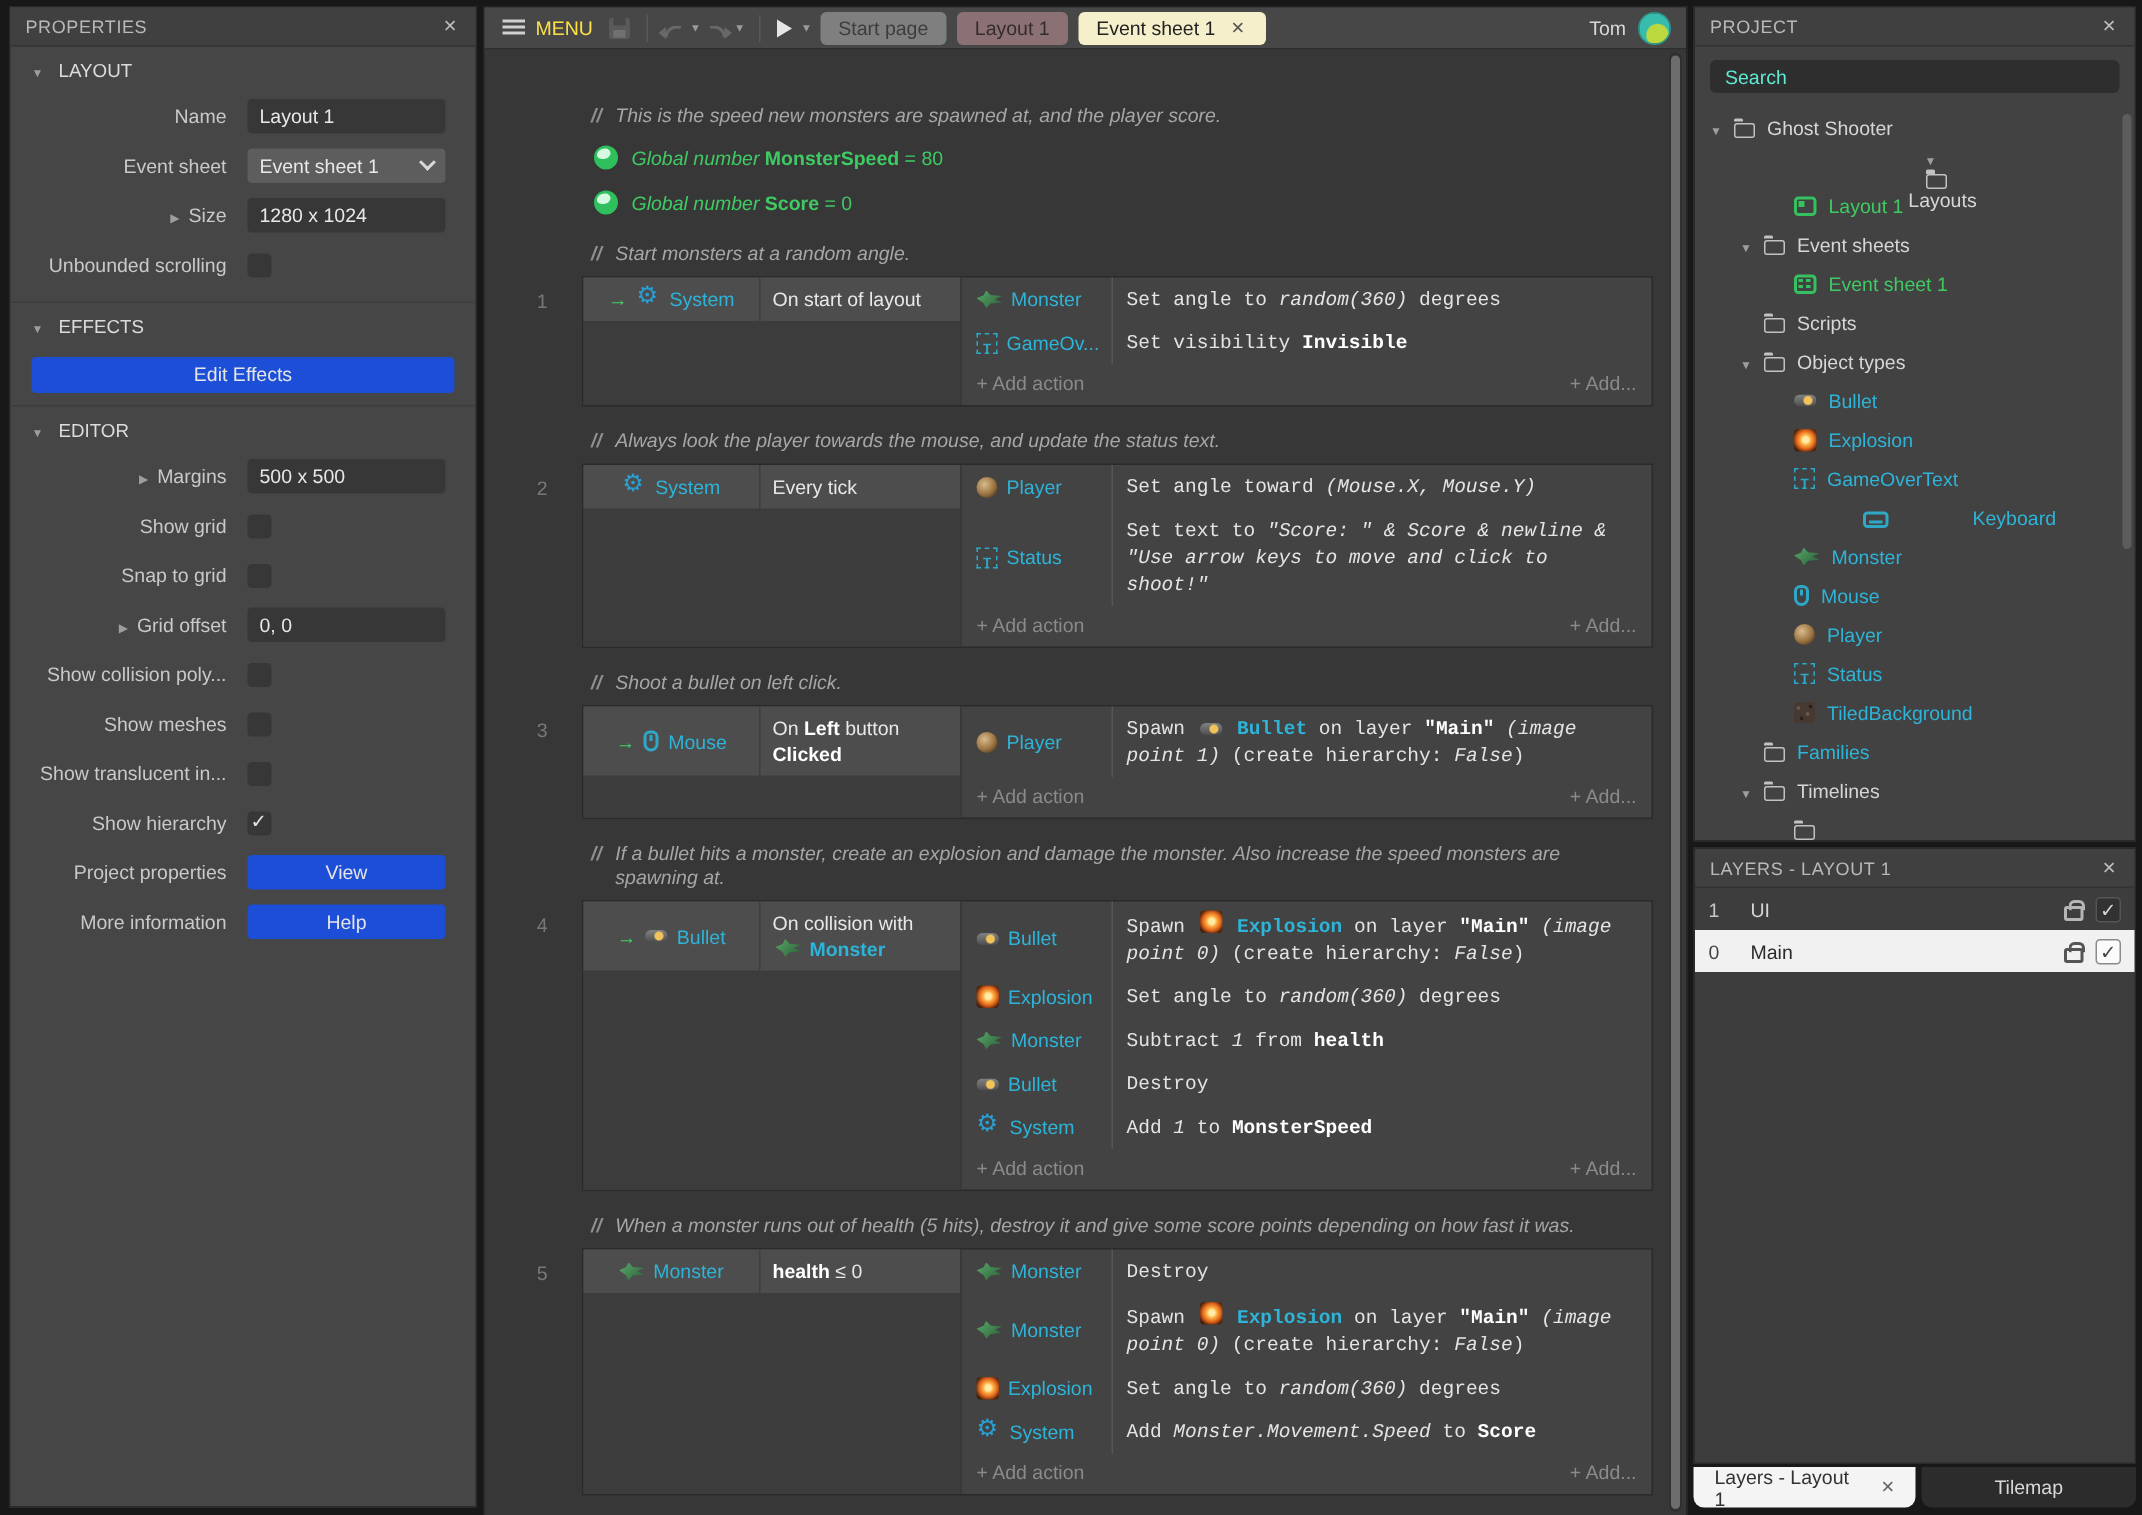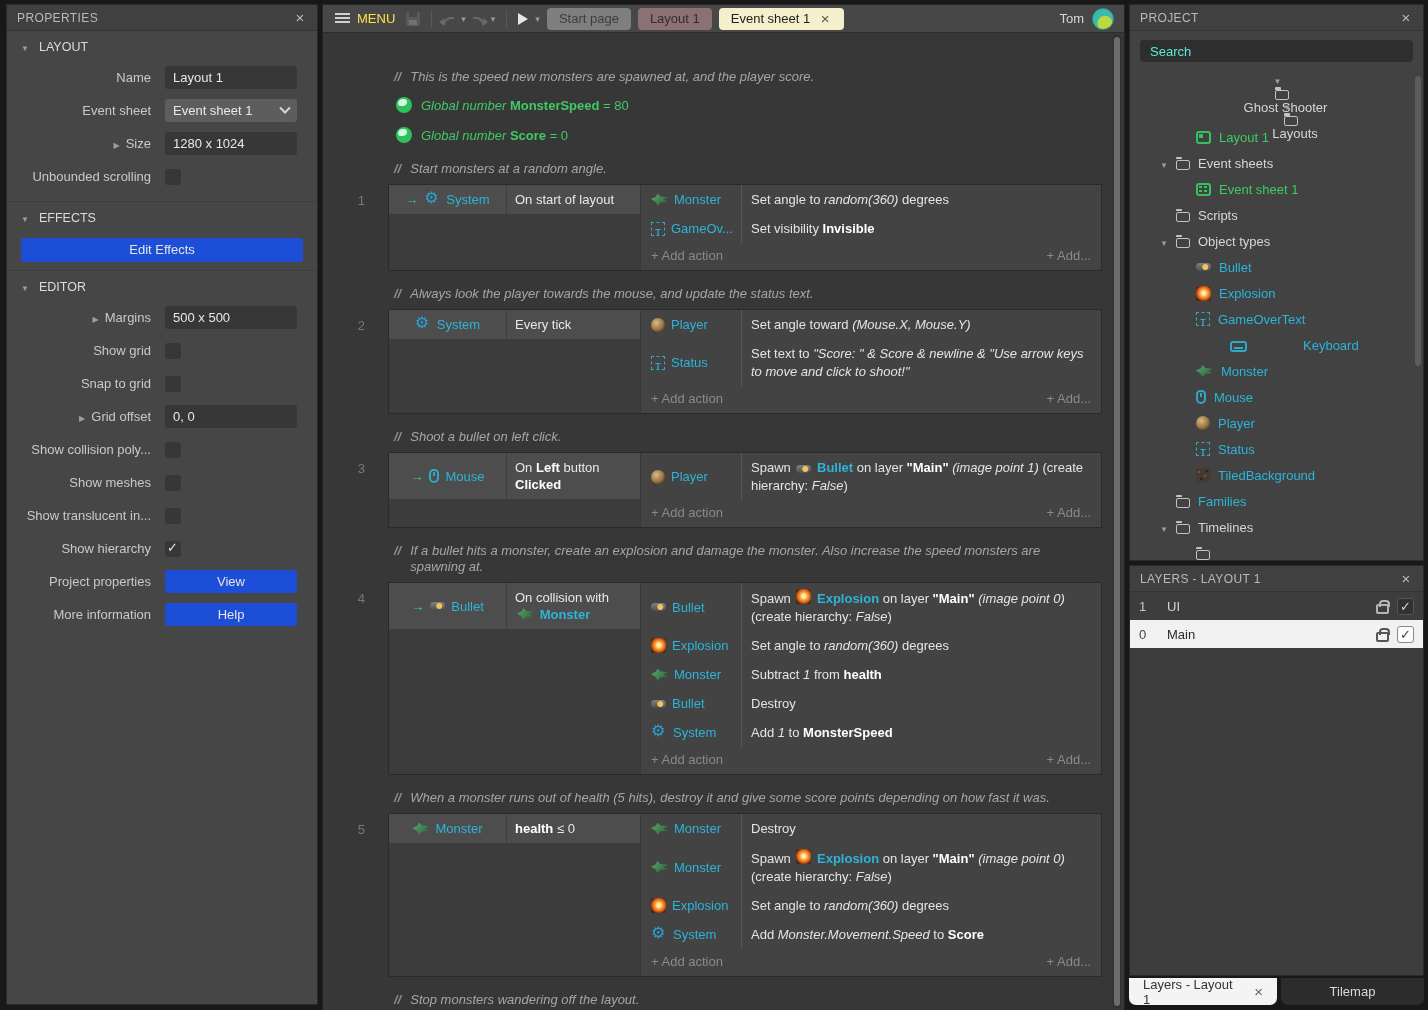--- a/index.html
+++ b/index.html
@@ -70,21 +70,21 @@
   .gutter { width:66px; text-align:right; padding-right:24px; padding-top:8px; color:#787878; flex-shrink:0; }
   .block { width:712px; display:flex; background:#434343; box-shadow:0 0 0 1px rgba(0,0,0,.22); }
   .lcol { width:252px; flex-shrink:0; display:flex; flex-direction:column; background:#3c3c3c; border-right:1px solid #383838; }
   .cond { display:flex; background:#4d4d4d; }
   .cobj { width:118px; flex-shrink:0; display:flex; align-items:center; justify-content:center; gap:6px; padding:4px 2px; border-right:1px solid #3e3e3e; }
   .ctext2 { flex:1; padding:6px 8px; color:#e8e8e8; line-height:17px; }
   .lfill { flex:1; }
   .rcol { flex:1; display:flex; flex-direction:column; }
   .act { display:flex; min-height:29px; }
   .aobj { width:100px; flex-shrink:0; display:flex; align-items:center; gap:6px; padding-left:10px; }
-  .atext { flex:1; border-left:1px solid #575757; padding:6px 10px 5px 9px; color:#e4e4e4; line-height:18px; }
+  .atext { flex:1; border-left:1px solid #575757; padding:6px 10px 5px 9px; color:#e4e4e4; line-height:18px;font-family:Liberation Mono, monospace; }
   .afoot { display:flex; justify-content:space-between; color:#8a8a8a; padding:5px 10px 7px 10px; }
   .addaction, .addmore { cursor:pointer; }
   .obj-label { color:#2db4d8; white-space:nowrap; }
   .trigger-arrow::before { content:"→"; color:#3ed161; font-weight:bold; }
   .i { font-style:italic; }
   .b { font-weight:bold; color:#fff; }
   .obj { color:#2db4d8; font-weight:bold; }
   .gtext .b { color:#3fca63; }
 
   
@@ -523,21 +523,21 @@
 <div id="project" class="panel">
   <div class="panel-header">
     <span class="ph-title">PROJECT</span>
     <span class="close-icon"></span>
   </div>
   <div class="search-box">Search</div>
   <div id="tree">
     <div class="proj-scroll">
         <div class="proj-thumb"></div>
       </div>
-  <div class="tree-row" style="padding-left: 10px; flex-direction: column;">
+  <div class="tree-row" style="padding-left: 10px;">
         <span class="tree-tri open"></span>
         <span class="tree-icon obj-icon folder-icon"></span>
         <span class="tree-label ">Ghost Shooter</span>
       </div>
       <div class="tree-row" style="padding-left: 29px; flex-direction: column;">
         <span class="tree-tri open"></span>
         <span class="tree-icon obj-icon folder-icon"></span>
         <span class="tree-label ">Layouts</span>
       </div>
       <div class="tree-row" style="padding-left: 50px;">
@@ -573,21 +573,21 @@
       <div class="tree-row" style="padding-left: 50px;">
         <span class="tree-tri"></span>
         <span class="tree-icon obj-icon explosion-icon"></span>
         <span class="tree-label cyan">Explosion</span>
       </div>
       <div class="tree-row" style="padding-left: 50px;">
         <span class="tree-tri"></span>
         <span class="tree-icon obj-icon text-icon"></span>
         <span class="tree-label cyan">GameOverText</span>
       </div>
-      <div class="tree-row" style="padding-left: 36px; gap: 48px;">
+      <div class="tree-row" style="padding-left: 48px; gap: 48px;">
         <span class="tree-tri"></span>
         <span class="tree-icon obj-icon keyboard-icon"></span>
         <span class="tree-label cyan">Keyboard</span>
       </div>
       <div class="tree-row" style="padding-left: 50px;">
         <span class="tree-tri"></span>
         <span class="tree-icon obj-icon monster-icon"></span>
         <span class="tree-label cyan">Monster</span>
       </div>
       <div class="tree-row" style="padding-left: 50px;">

